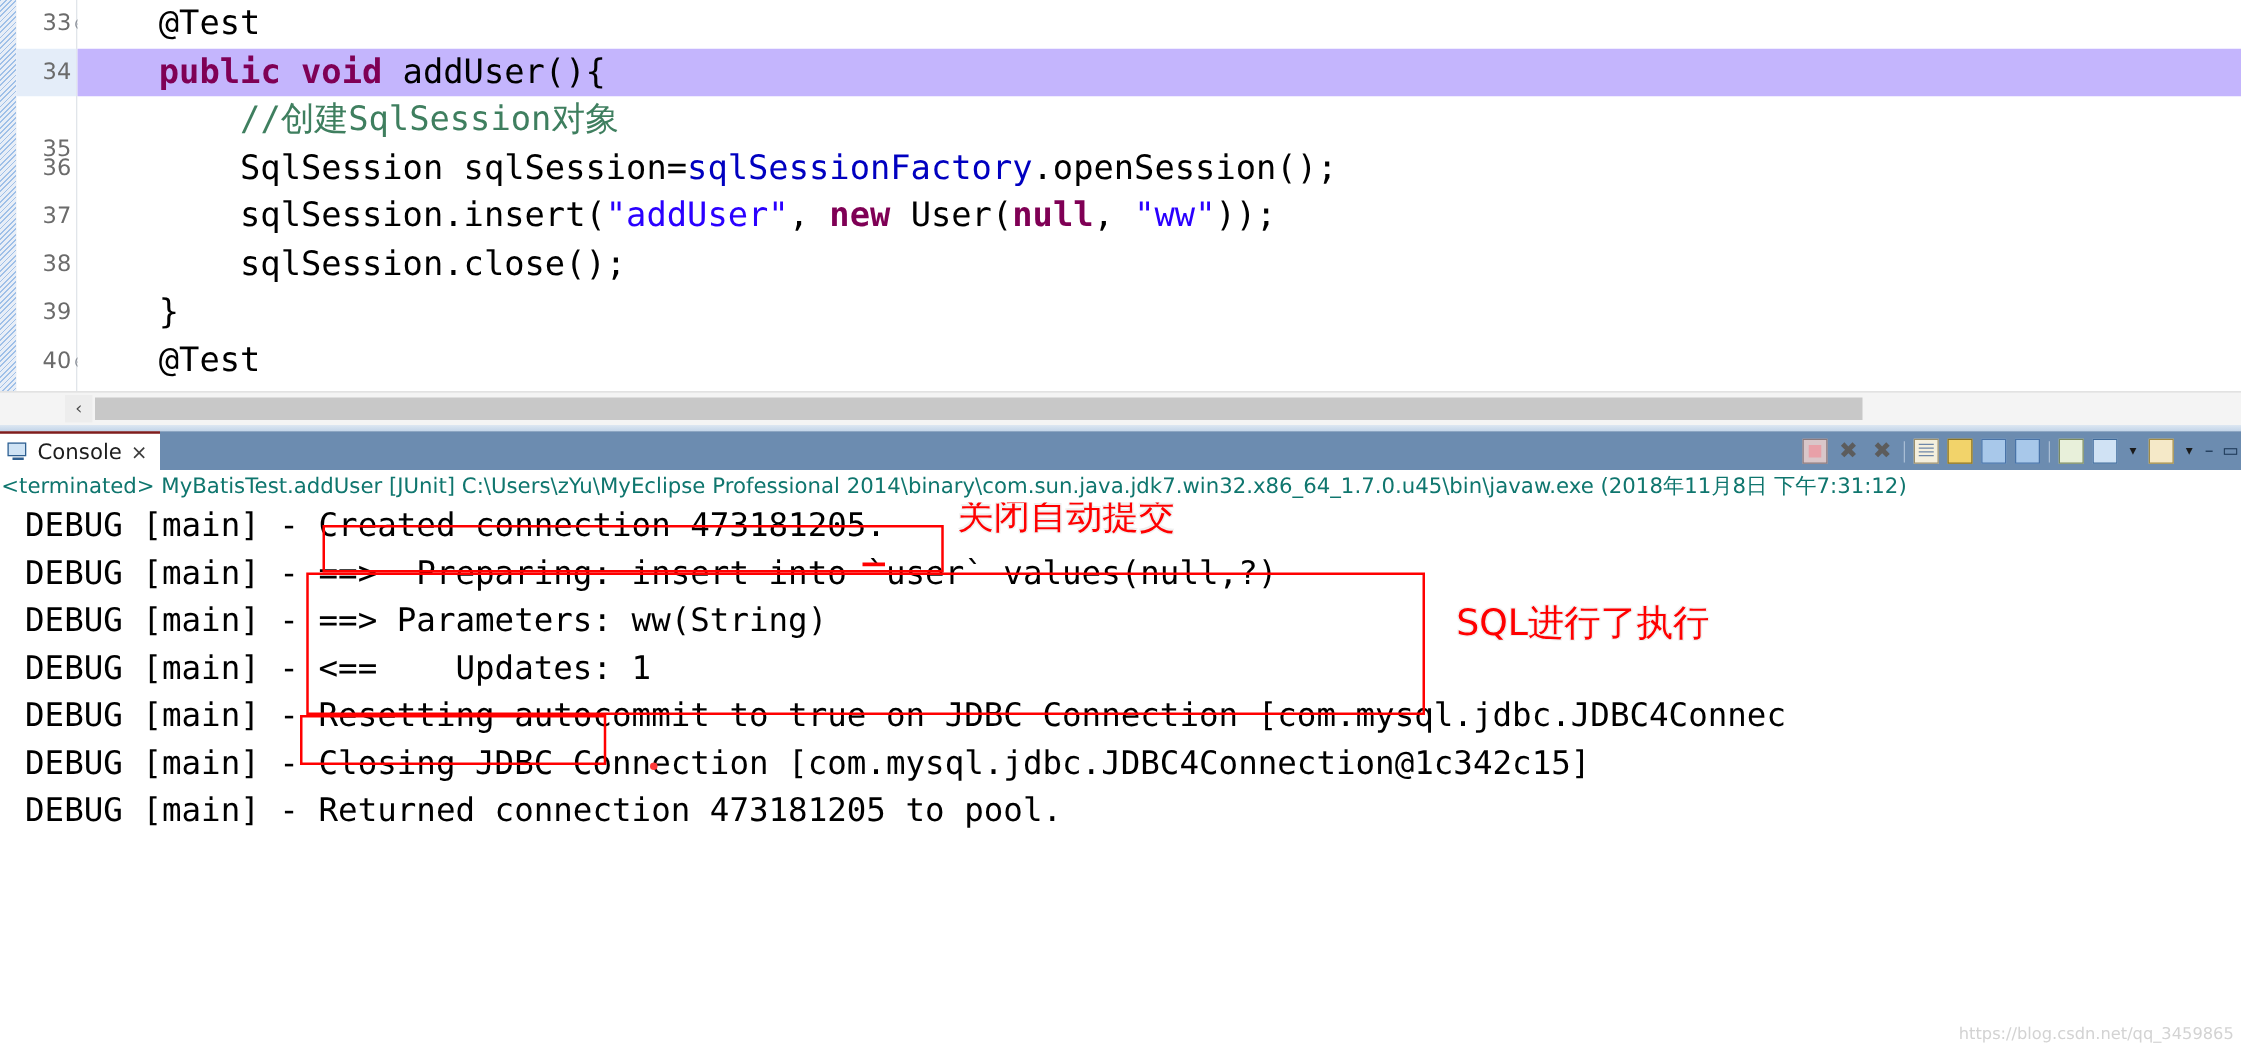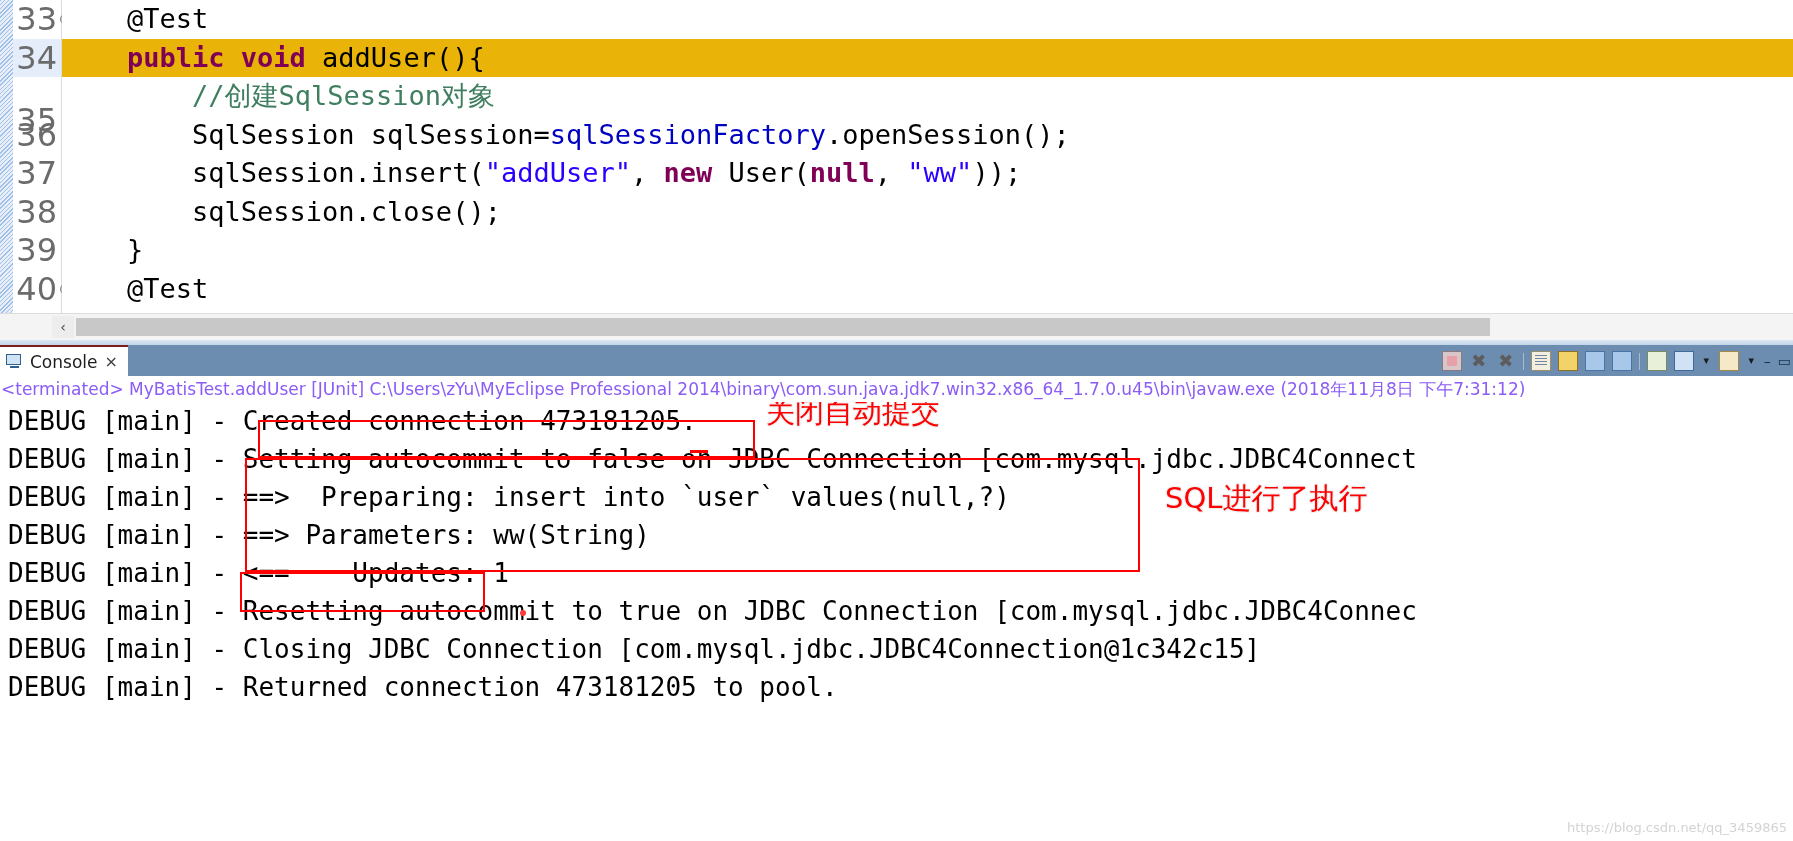--- a/index.html
+++ b/index.html
@@ -59,38 +59,38 @@
   .code-line {
     position: relative;
     height: 38.5px;
     line-height: 38.5px;
     white-space: pre;
     font-family: "DejaVu Sans Mono", monospace;
     font-size: 27px;
     color: #000000;
   }
   .code-line.highlight {
-    background: #eab308;
+    background: #c4b5fd;
   }
   .row-hl-gutter {
     position: absolute;
     left: 13px;
     width: 48px;
     height: 38.5px;
     background: #e4edf9;
   }
   .lnum {
     position: absolute;
     left: 13px;
     width: 44px;
     height: 38.5px;
     line-height: 38.5px;
     text-align: right;
     font-family: "DejaVu Sans", sans-serif;
-    font-size: 32px;
+    font-size: 18px;
     color: #6b6b6b;
   }
   .fold {
     position: absolute;
     width: 16px;
     height: 38.5px;
     line-height: 38.5px;
     font-size: 15px;
     color: #8b9099;
     text-align: center;
@@ -288,21 +288,21 @@
   .terminated-line {
     position: absolute;
     left: 0; top: 36px;
     width: 1793px;
     height: 26px;
     line-height: 26px;
     white-space: nowrap;
     overflow: hidden;
     font-family: "DejaVu Sans", sans-serif;
     font-size: 17px;
-    color: #8b5cf6;
+    color: #0f766e;
     background: #ffffff;
     padding-left: 1px;
     box-sizing: border-box;
   }
 
   
   .log-area {
     position: absolute;
     left: 0; top: 62px;
     width: 1793px;
@@ -310,21 +310,21 @@
     background: #ffffff;
     overflow: hidden;
   }
   .log-line {
     height: 38px;
     line-height: 38px;
     white-space: pre;
     font-family: "DejaVu Sans Mono", monospace;
     font-size: 26px;
     color: #000000;
-    padding-left: 8px;
+    padding-left: 20px;
   }
 
   
   .anno {
     position: absolute;
     box-sizing: border-box;
   }
   .anno-box {
     border: 2.5px solid #ff0000;
     background: transparent;
@@ -424,21 +424,20 @@
         <span class="ic-caret">▾</span>
         <span class="ic-min">–</span>
         <span class="ic-max">▭</span>
       </div>
     </div>
 
     <div class="terminated-line">&lt;terminated&gt; MyBatisTest.addUser [JUnit] C:\Users\zYu\MyEclipse Professional 2014\binary\com.sun.java.jdk7.win32.x86_64_1.7.0.u45\bin\javaw.exe (2018年11月8日 下午7:31:12)</div>
 
     <div class="log-area">
       <div class="log-line">DEBUG [main] - Created connection 473181205.</div>
-      <div class="log-line">DEBUG [main] - Setting autocommit to false on JDBC Connection [com.mysql.jdbc.JDBC4Connect</div>
       <div class="log-line">DEBUG [main] - ==&gt;  Preparing: insert into `user` values(null,?)</div>
       <div class="log-line">DEBUG [main] - ==&gt; Parameters: ww(String)</div>
       <div class="log-line">DEBUG [main] - &lt;==    Updates: 1</div>
       <div class="log-line">DEBUG [main] - Resetting autocommit to true on JDBC Connection [com.mysql.jdbc.JDBC4Connec</div>
       <div class="log-line">DEBUG [main] - Closing JDBC Connection [com.mysql.jdbc.JDBC4Connection@1c342c15]</div>
       <div class="log-line">DEBUG [main] - Returned connection 473181205 to pool.</div>
 
       <div class="anno anno-box" style="left:258px; top:18px; width:497px; height:38px;"></div>
       <div class="anno anno-underline" style="left:690px; top:48px; width:18px;"></div>
 

